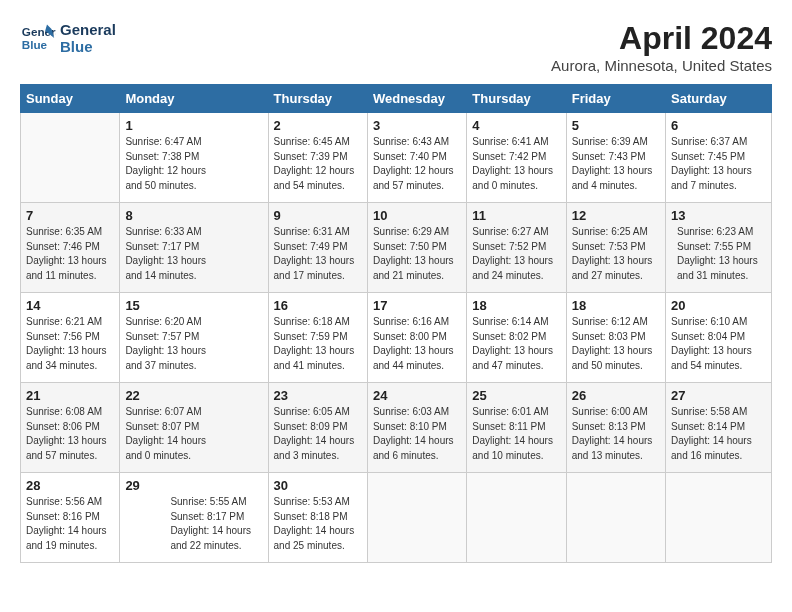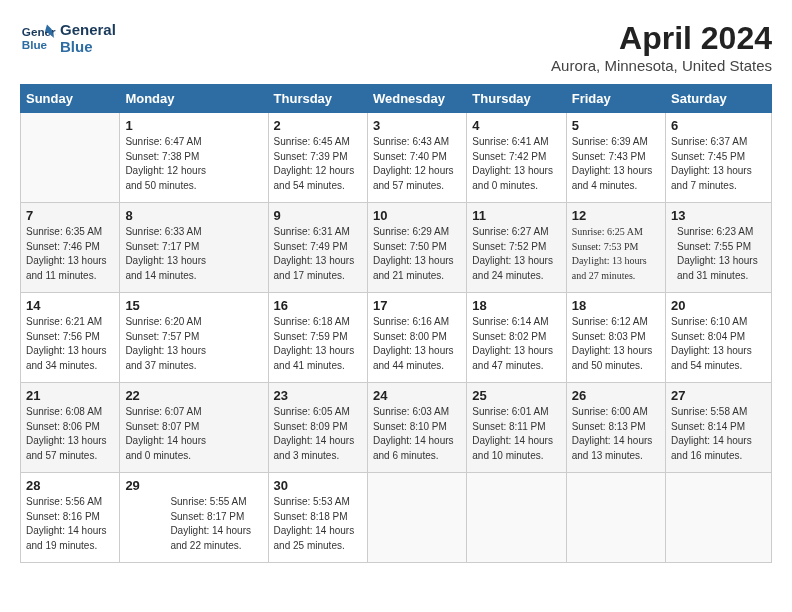--- a/index.html
+++ b/index.html
@@ -187,21 +187,21 @@
         </td>
         <td>
           <span class="day-number">11</span>
           <div class="day-info" style="white-space: pre-line;">Sunrise: 6:27 AM
 Sunset: 7:52 PM
 Daylight: 13 hours
 and 24 minutes.</div>
         </td>
         <td>
           <span class="day-number">12</span>
-          <div class="day-info" style="white-space: pre-line; font-family: Liberation Serif, serif;">Sunrise: 6:25 AM
+          <div class="day-info" style="white-space: pre-line;">Sunrise: 6:25 AM
 Sunset: 7:53 PM
 Daylight: 13 hours
 and 27 minutes.</div>
         </td>
         <td>
           <span class="day-number">13</span>
           <div class="day-info" style="white-space: pre-line; margin-left: 6px;">Sunrise: 6:23 AM
 Sunset: 7:55 PM
 Daylight: 13 hours
 and 31 minutes.</div>

